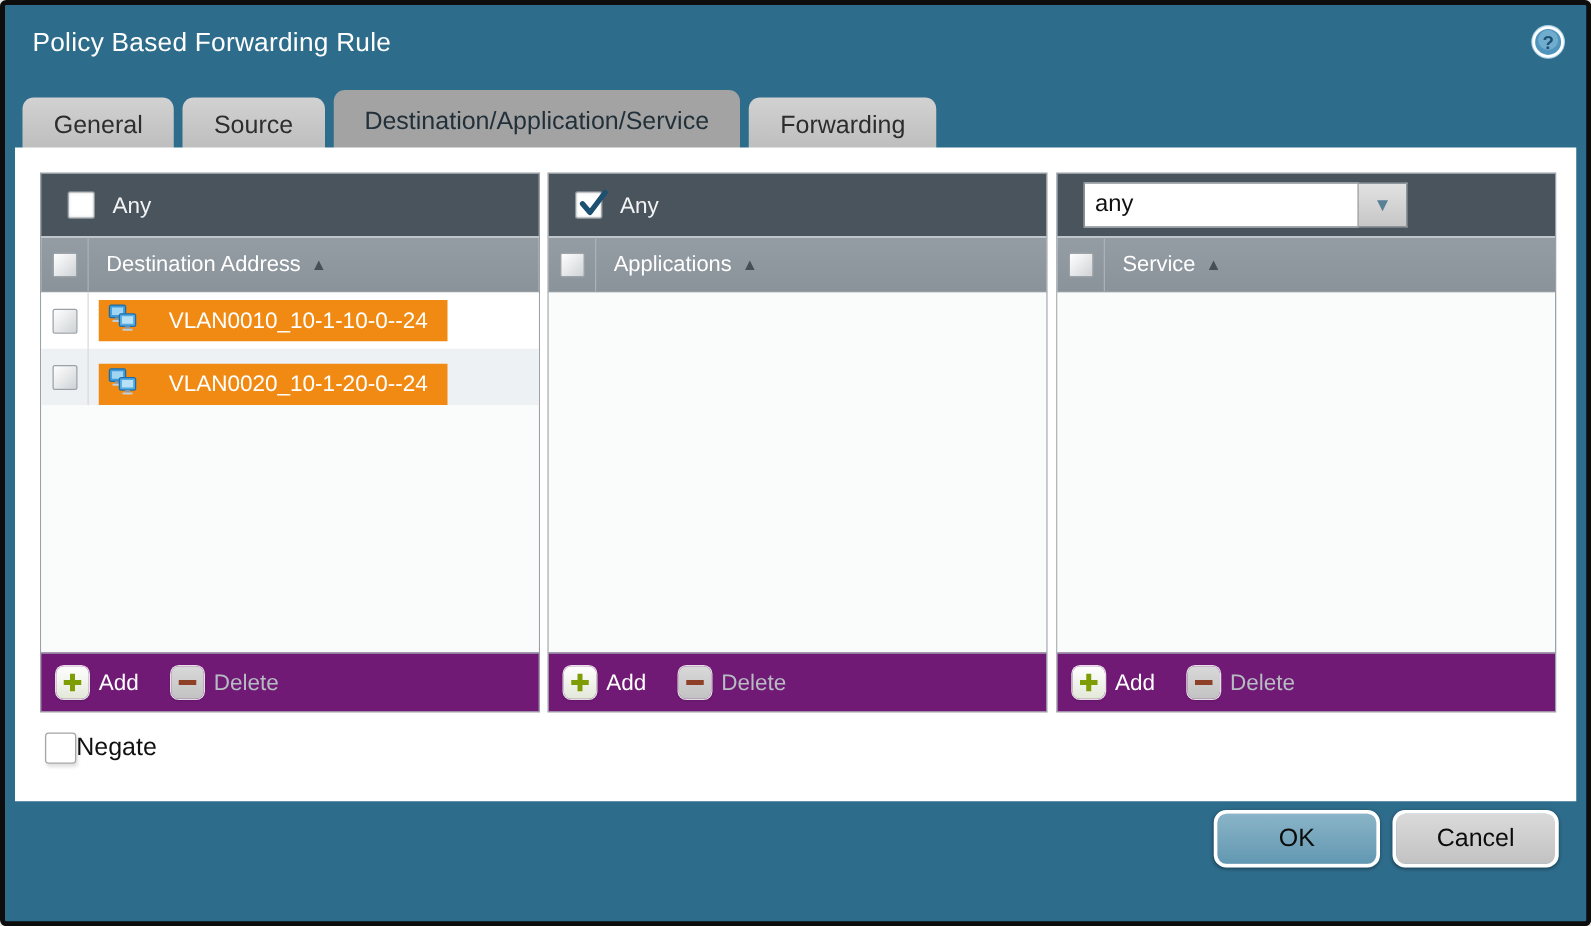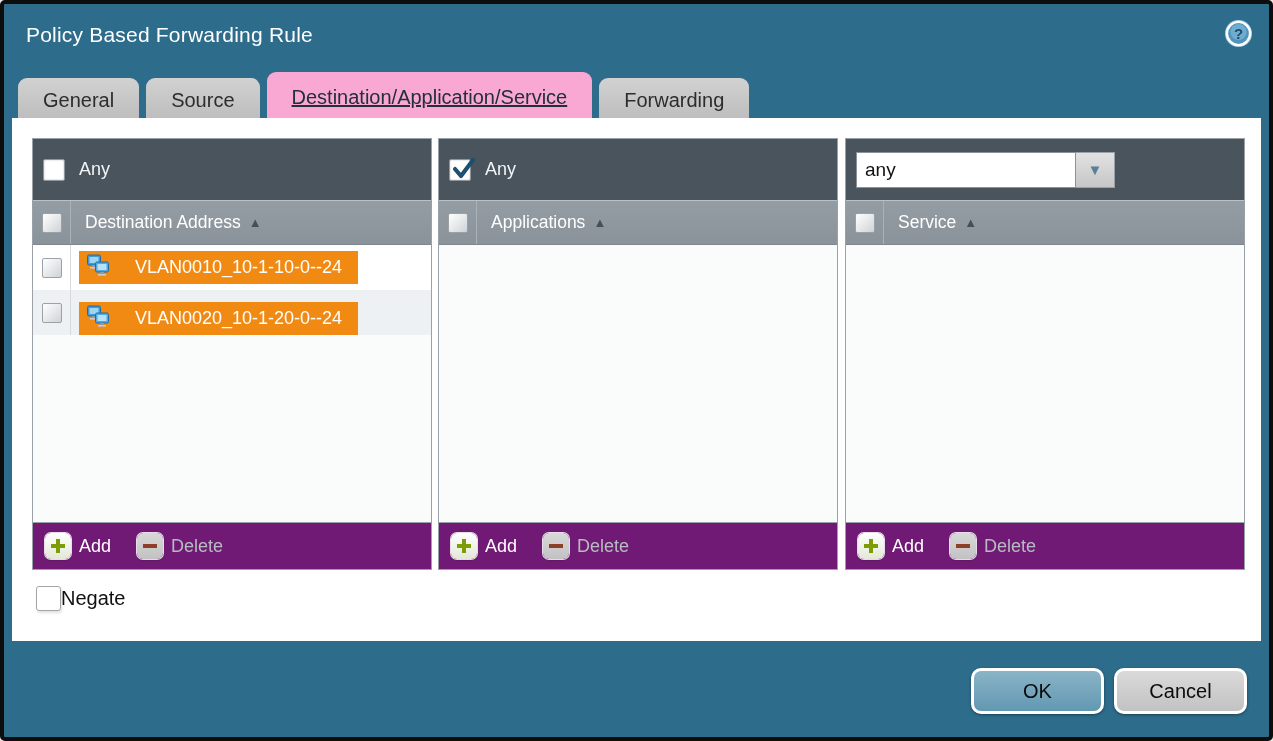--- a/index.html
+++ b/index.html
@@ -21,36 +21,36 @@
     position:absolute; left:14px; top:68px; height:50px;
     display:flex; align-items:flex-end; gap:7px;
   }
   .tab {
     height:44px; padding:0 25px; line-height:44px;
     background:linear-gradient(#d2d2d2,#bcbcbc);
     border-radius:9px 9px 0 0;
     font-size:20px; color:#2d2d2d; white-space:nowrap; cursor:pointer;
   }
   .tab.active {
-    height:50px; line-height:50px; background:#f9a8d4; color:#22303a;text-decoration:underline;
+    height:50px; line-height:50px; background:#a3a3a3; color:#22303a;
   }
   
   .content {
     position:absolute; left:8px; right:8px; top:114px; height:523px;
     background:#ffffff;
   }
   .col {
     position:absolute; top:20px; width:400px; height:432px;
     border:1px solid #9aa1a8; background:#fafbfb;
     display:flex; flex-direction:column;
   }
   .col1 { left:20px; } .col2 { left:426px; } .col3 { left:833px; }
   .anybar {
-    height:61px; background:#4a545d; display:flex; align-items:center;
-    padding:0 10px; flex:none;
+    height:50px; background:#4a545d; display:flex; align-items:center;
+    padding:0 21px; flex:none;
   }
   .anybar .lbl { color:#f2f4f5; font-size:18px; margin-left:14px; }
   .colheader {
     height:45px; flex:none; border-top:1px solid #b9c0c6; border-bottom:1px solid #7e868e;
     background:linear-gradient(#959da4,#8a929a);
     display:flex; align-items:center; color:#ffffff; font-size:17.5px;
   }
   .cbcell {
     width:38px; align-self:stretch; display:flex; align-items:center; justify-content:center;
     border-right:1px solid #aab1b7; flex:none;
@@ -110,21 +110,21 @@
   
   .negate {
     position:absolute; left:24px; top:468px; display:flex; align-items:center; 
   }
   .negate .cbneg {
     width:25px; height:25px; background:#ffffff; border:1px solid #a5a5a5;
     border-radius:3px; box-shadow:1px 2px 3px rgba(0,0,0,.12); cursor:pointer;
   }
   .negate .nlabel { font-size:20px; color:#111111; }
   
-  .btnrow { position:absolute; right:22px; top:664px; display:flex; gap:10px;align-items:flex-end; }
+  .btnrow { position:absolute; right:22px; top:644px; display:flex; gap:10px;align-items:flex-end; }
   .pbtn {
     width:133px; height:46px; border-radius:10px; border:3px solid #ffffff;
     font-size:20px; color:#0c0c0c; display:flex; align-items:center; justify-content:center;
     cursor:pointer; box-shadow:0 1px 3px rgba(0,0,0,.4);
     font-family:"Liberation Sans", sans-serif;
   }
   .pbtn.ok { background:linear-gradient(#8ab4c7,#6298b2); }
   .pbtn.cancel { background:linear-gradient(#dadada,#c2c2c2); }
 </style>
 </head>

